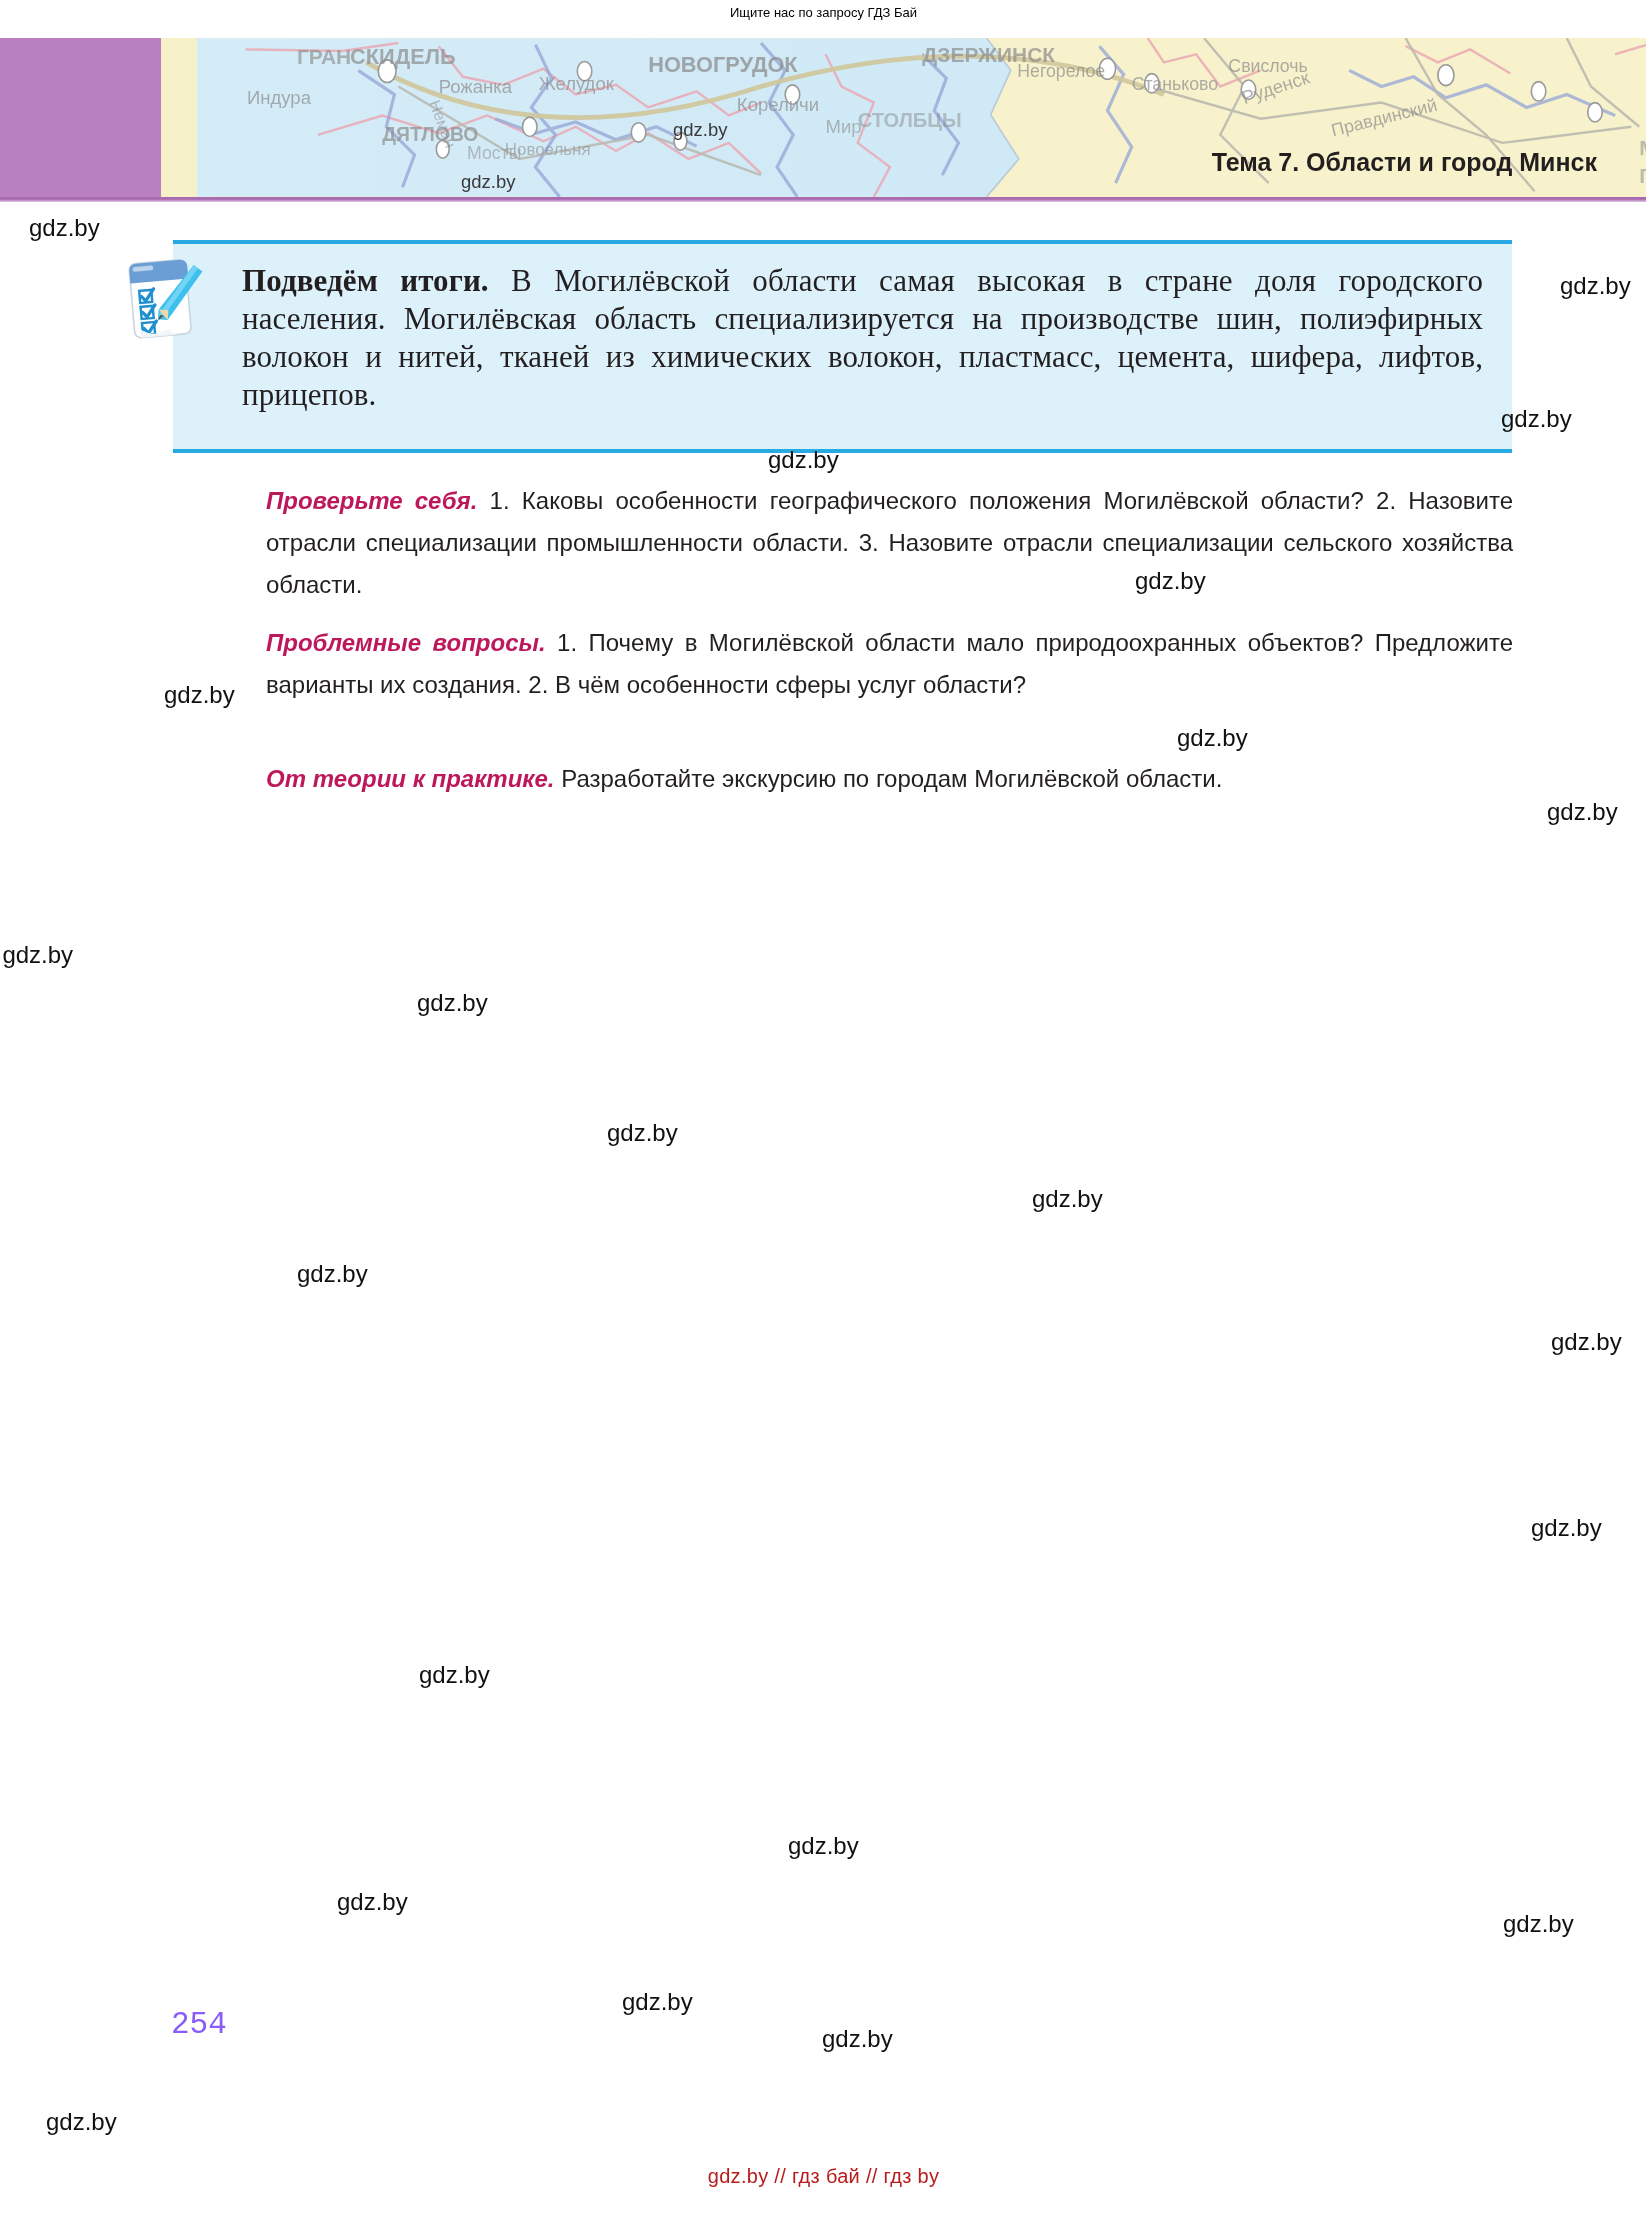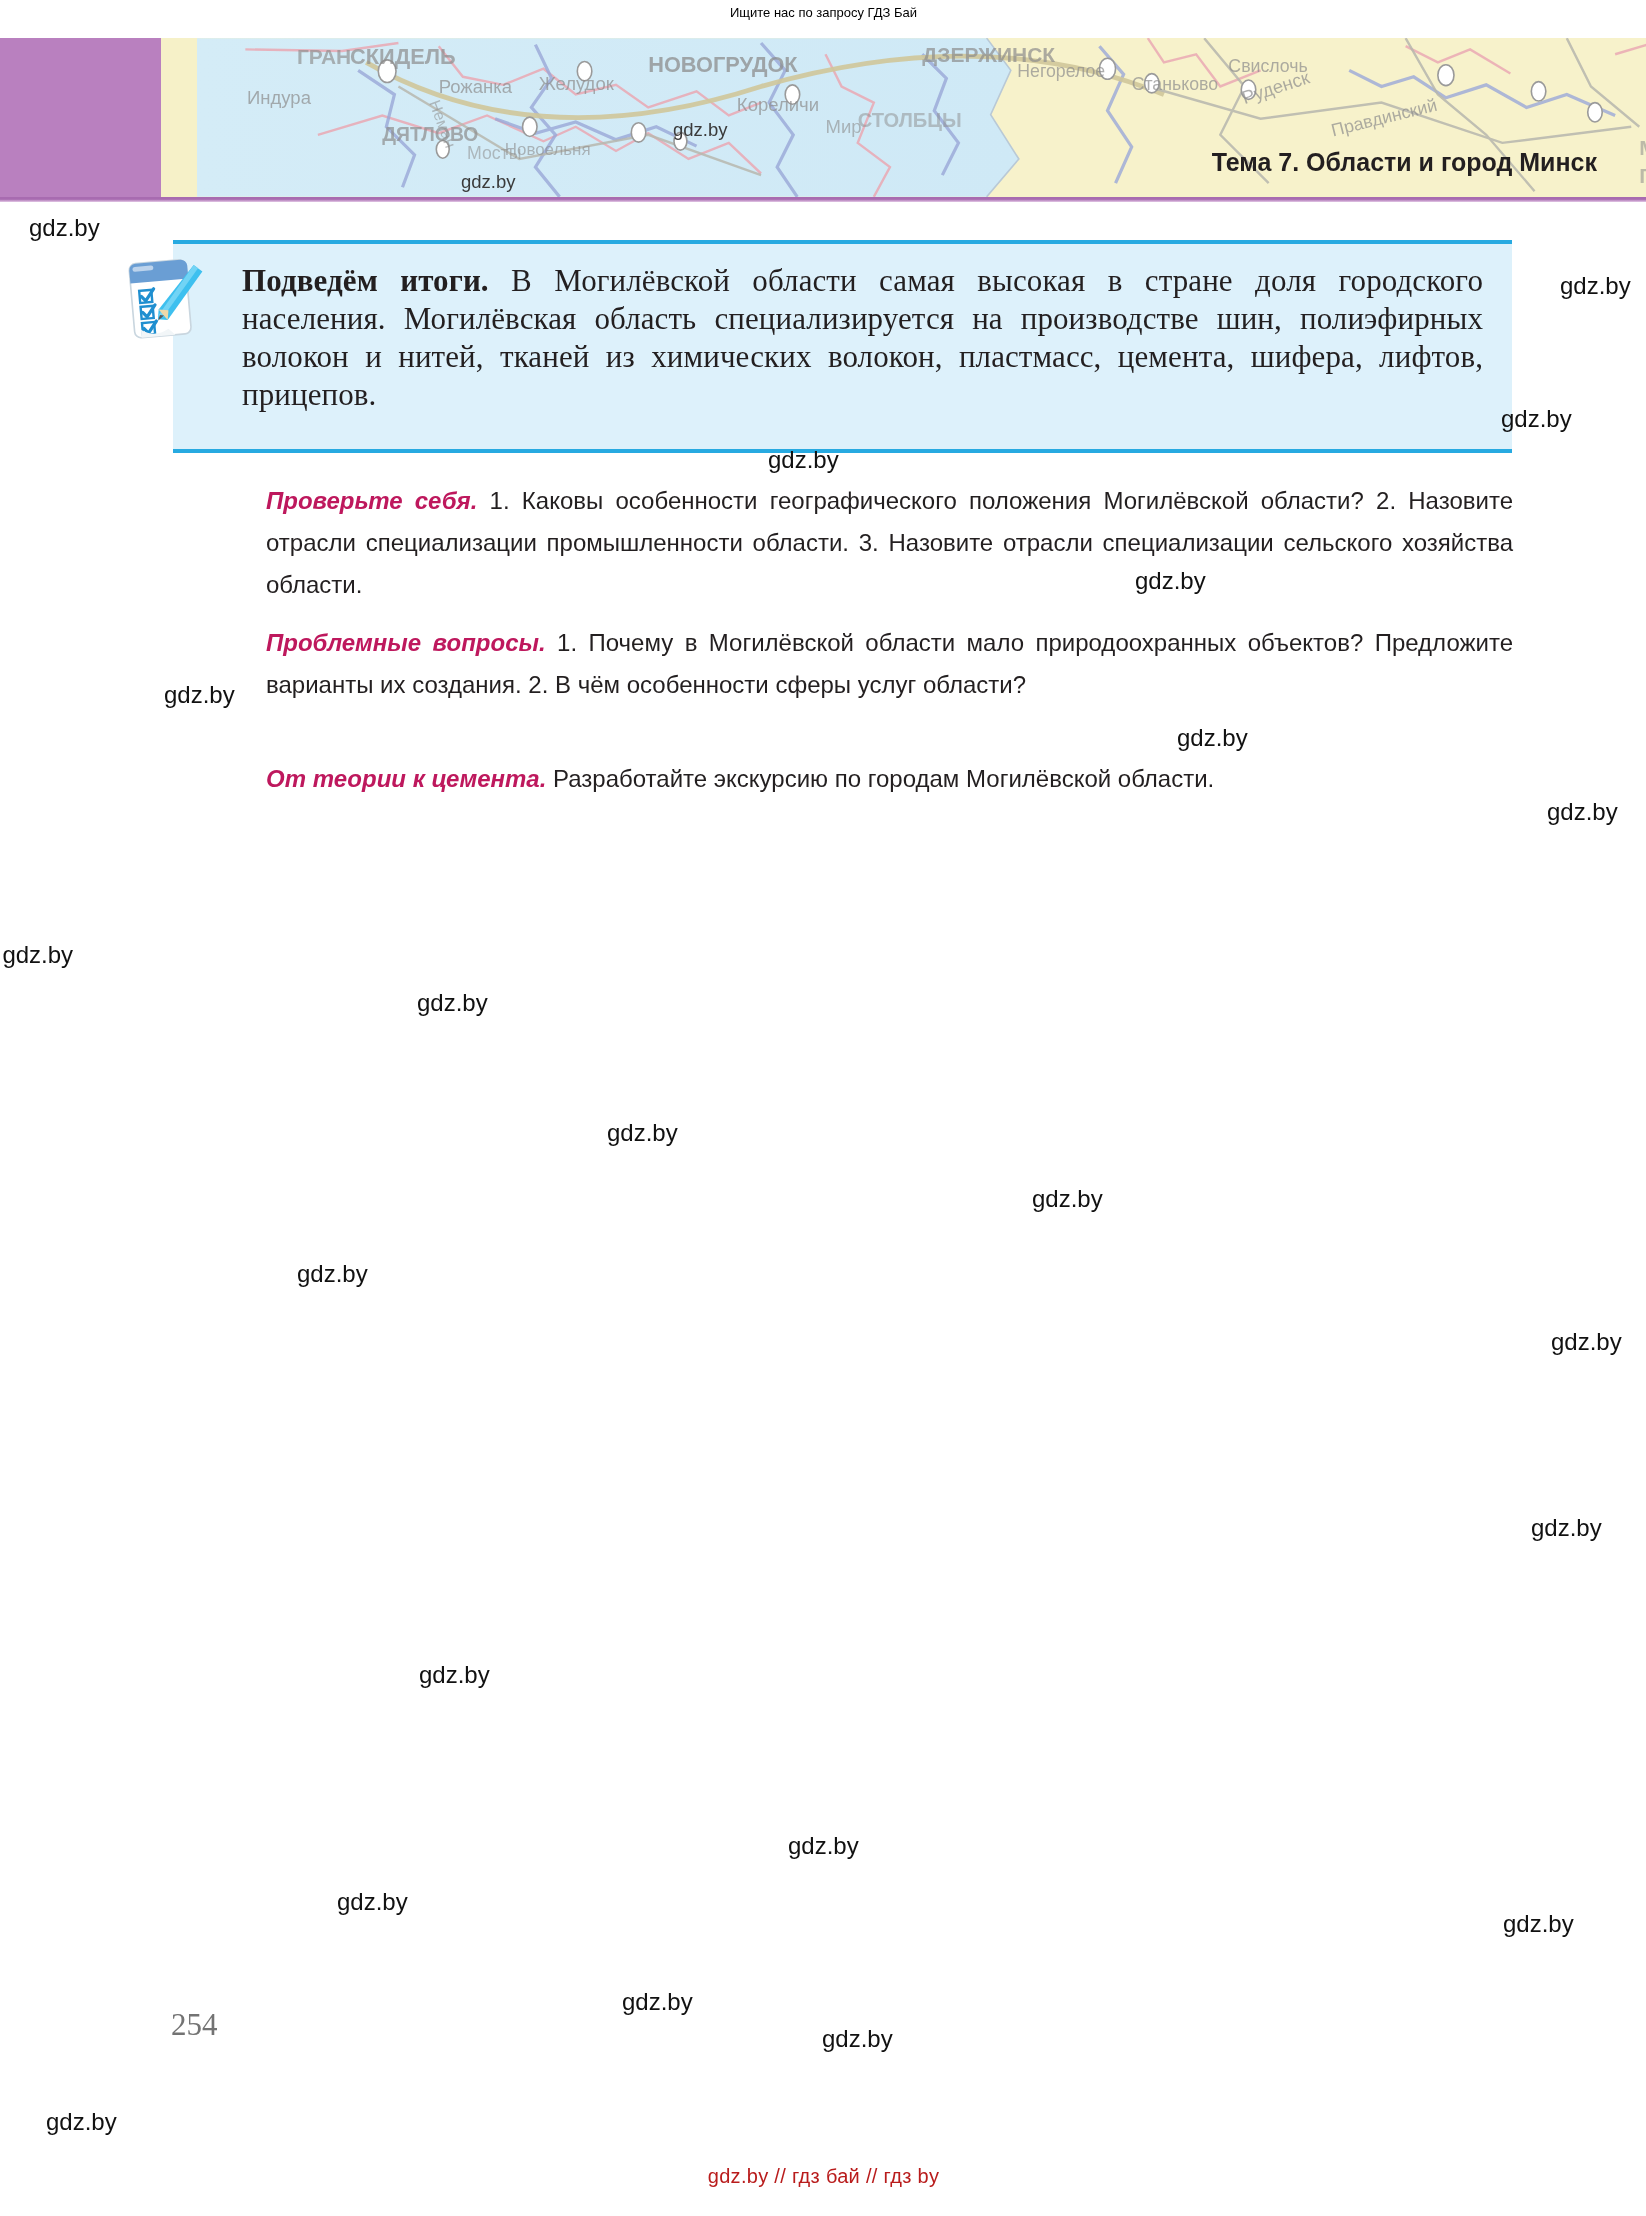--- a/index.html
+++ b/index.html
@@ -137,23 +137,23 @@
 
   #qb-check   { left: 266px; top: 480px;  width: 1247px; }
   #qb-problem { left: 266px; top: 622px;  width: 1247px; }
   #qb-theory  { left: 266px; top: 758px;  width: 1247px; }
 
   
   .page-number {
     position: absolute;
     left: 171px;
     top: 2007px;
-    font-family: Liberation Serif, serif;
+    font-family: Liberation Mono, monospace;
     font-size: 31px;
-    color: #737373;
+    color: #8b5cf6;
   }
 
   
   .footer-line {
     position: absolute;
     left: 0;
     top: 2165px;
     width: 1647px;
     text-align: center;
     color: #b91c1c;
@@ -303,21 +303,21 @@
 
 <div class="qblock" id="qb-check">
   <span class="qlabel">Проверьте себя.</span><span> 1. Каковы особенности географического положения Могилёвской области? 2. Назовите отрасли специализации промышленности области. 3. Назовите отрасли специализации сельского хозяйства области.</span>
 </div>
 
 <div class="qblock" id="qb-problem">
   <span class="qlabel">Проблемные вопросы.</span><span> 1. Почему в Могилёвской области мало природоохранных объектов? Предложите варианты их создания. 2. В чём особенности сферы услуг области?</span>
 </div>
 
 <div class="qblock" id="qb-theory">
-  <span class="qlabel">От теории к цемента.</span><span> Разработайте экскурсию по городам Могилёвской области.</span>
+  <span class="qlabel">От теории к практике.</span><span> Разработайте экскурсию по городам Могилёвской области.</span>
 </div>
 
 <div class="page-number">254</div>
 
 <div class="footer-line">gdz.by  //  гдз бай  //  гдз by</div>
 
 <div id="watermark-layer">
     <span class="wm" style="left: 29px; top: 214px; font-size: 24px;">gdz.by</span>
     <span class="wm" style="left: 1560px; top: 272px; font-size: 24px;">gdz.by</span>
     <span class="wm" style="left: 1501px; top: 405px; font-size: 24px;">gdz.by</span>

